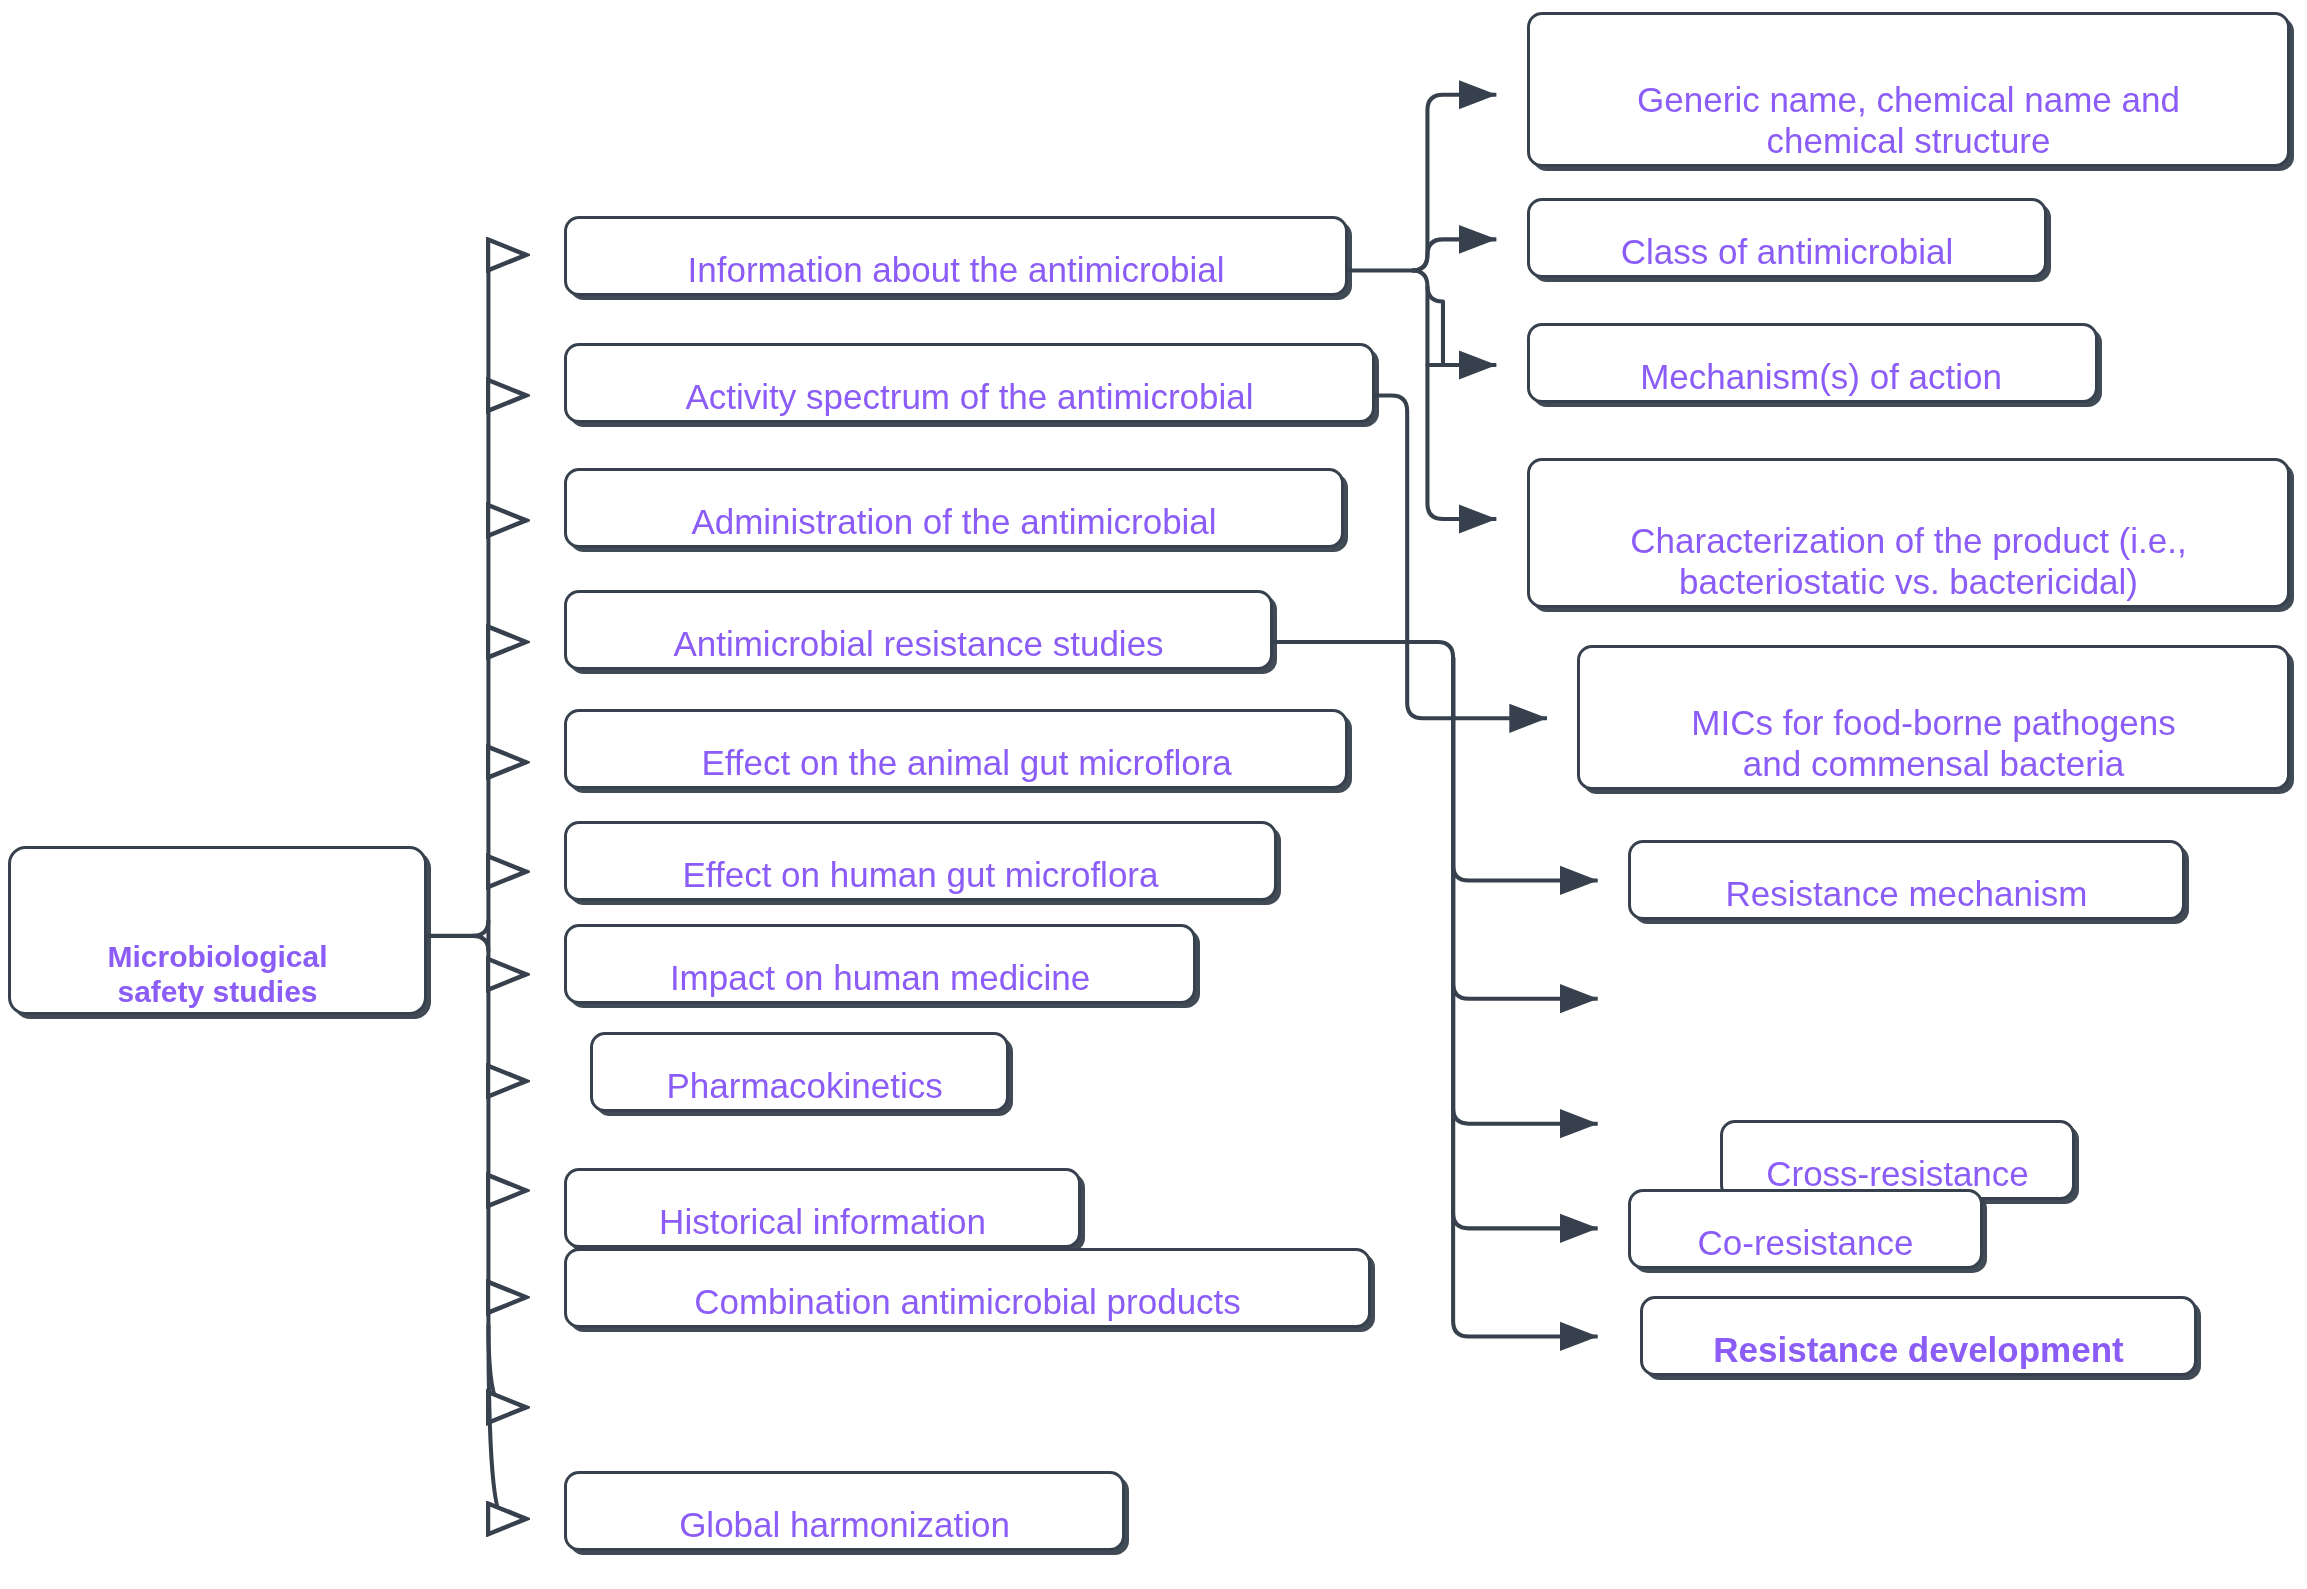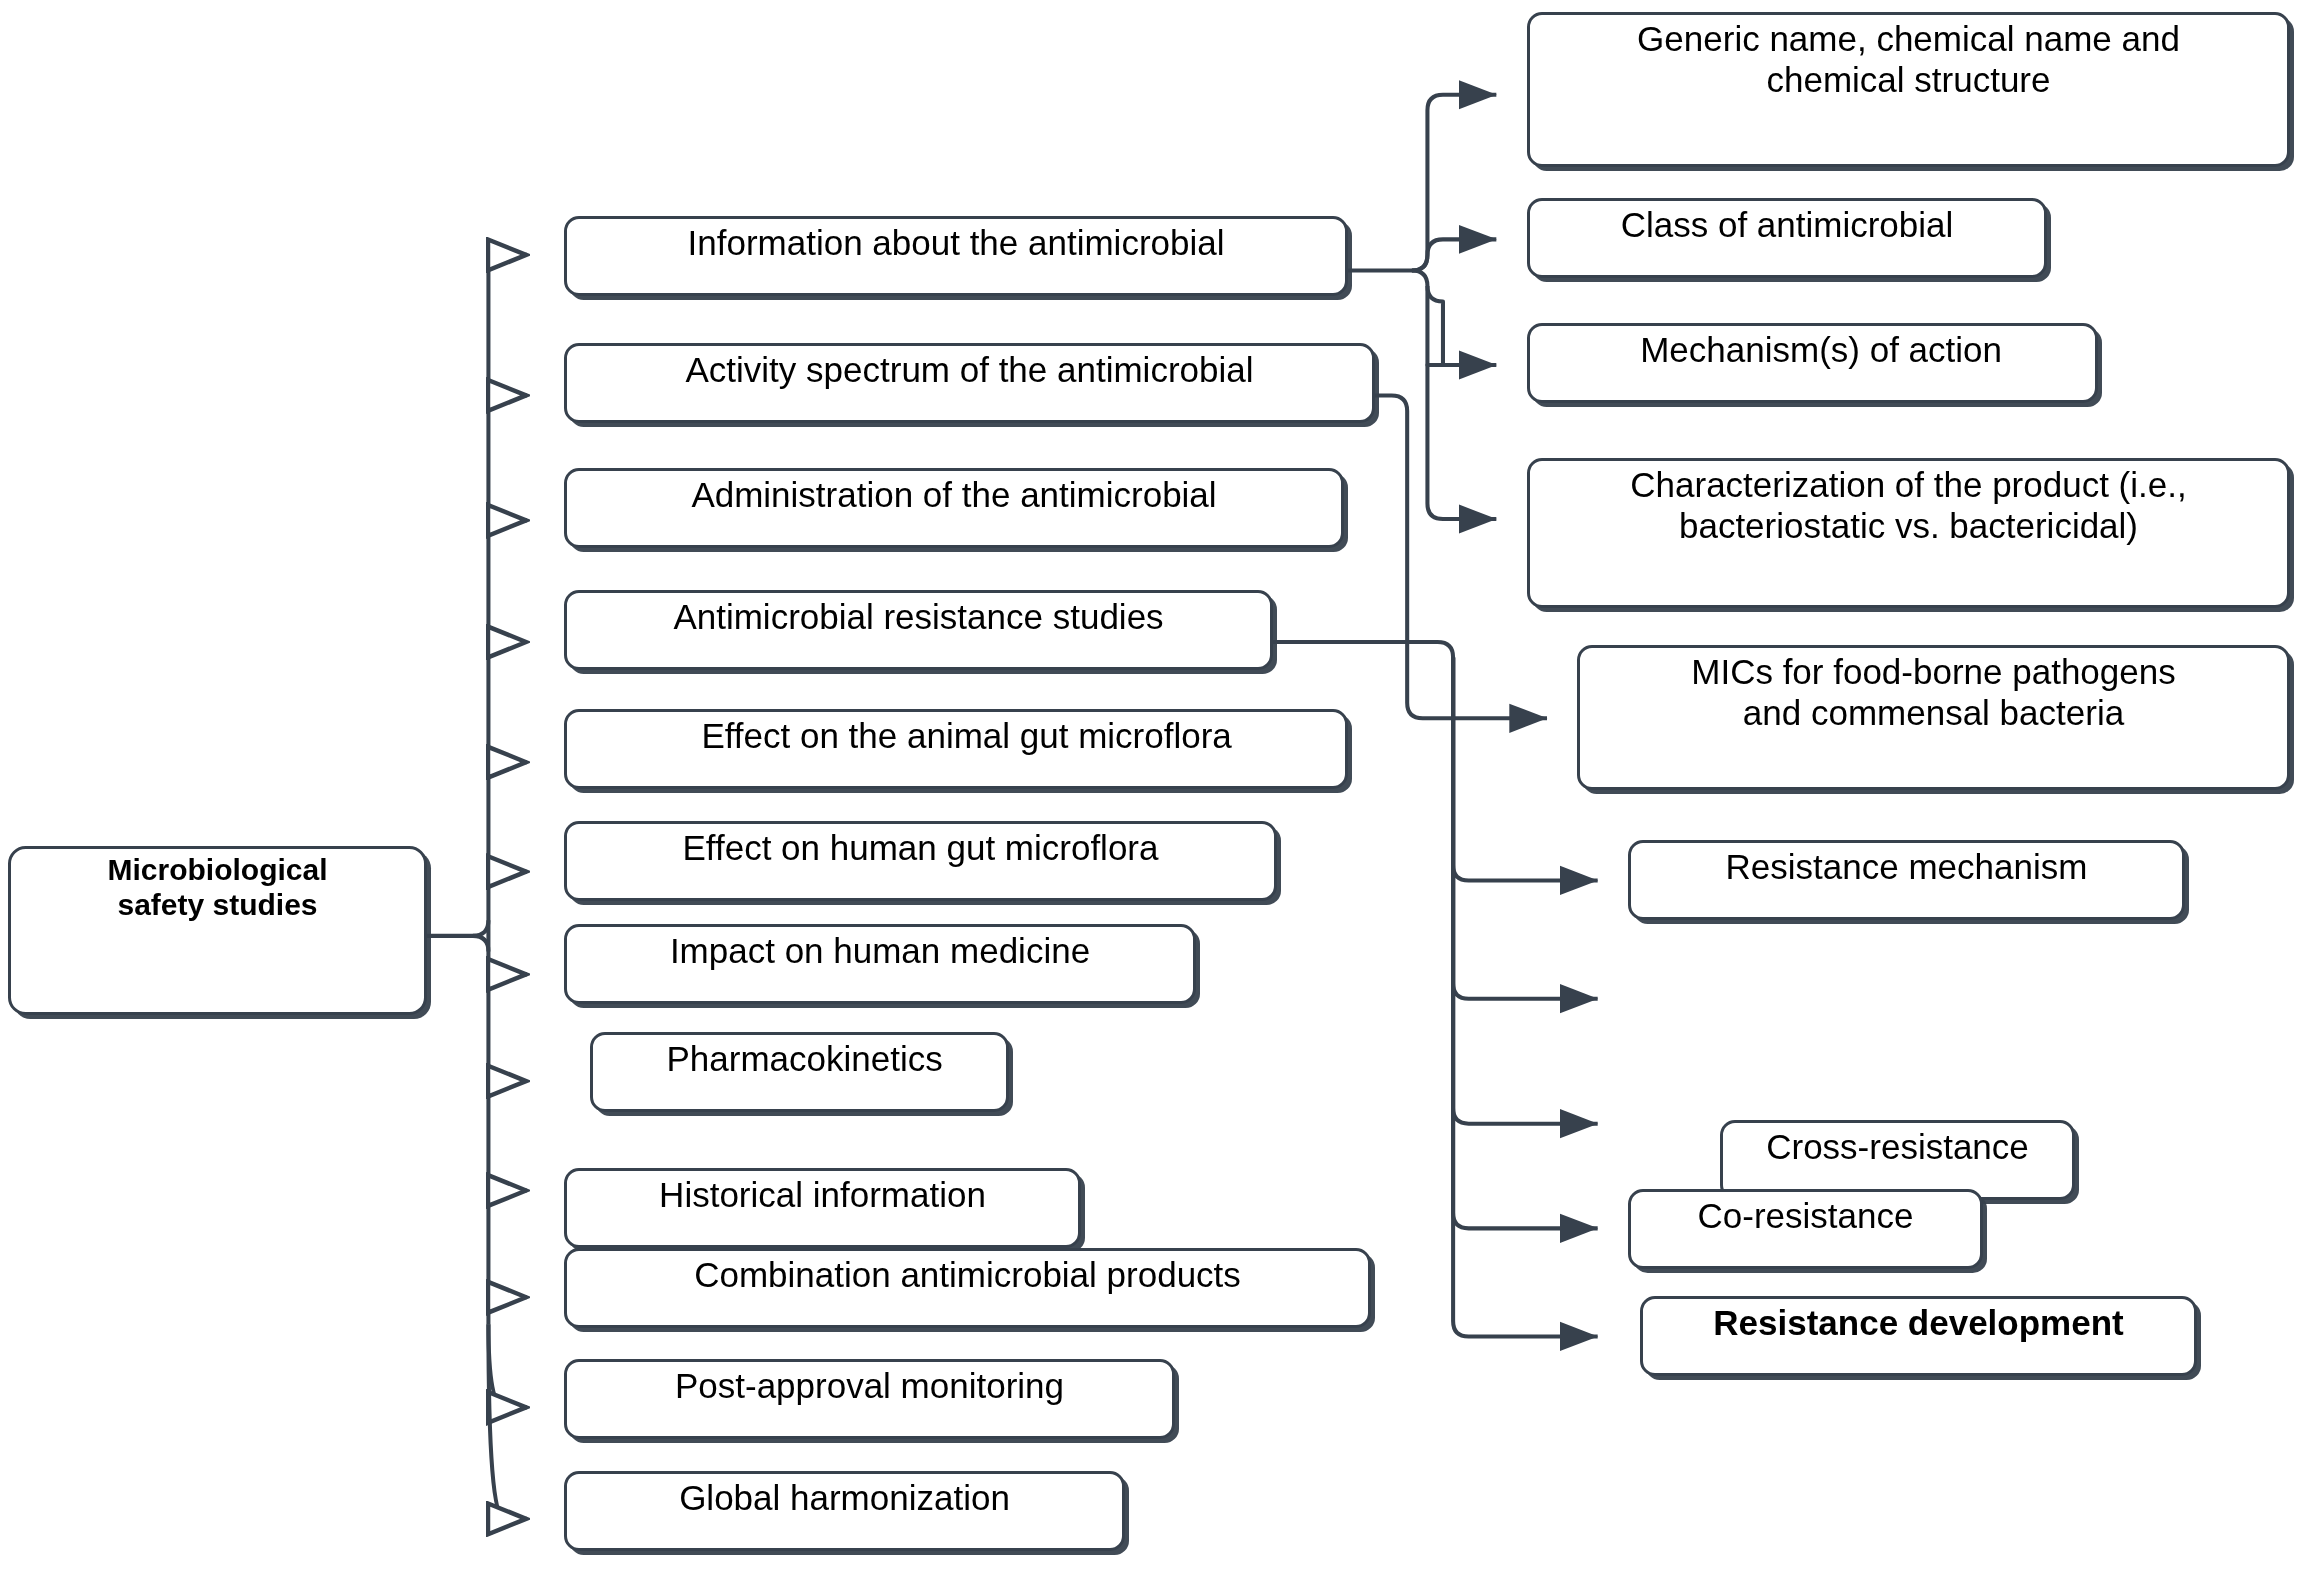--- a/index.html
+++ b/index.html
@@ -1,22 +1,22 @@
 <!DOCTYPE html>
 <html style="font-size:10.8px"><head>
 <meta charset="utf-8">
 <style>
   html,body{margin:0;padding:0;background:#ffffff;}
   #canvas{position:relative;width:2307px;height:1590px;background:#ffffff;
           font-family:"Liberation Sans", sans-serif;overflow:hidden;}
   svg.wires{position:absolute;left:0;top:0;width:2307px;height:1590px;pointer-events:none;}
   .node{position:absolute;box-sizing:border-box;background:#ffffff;
         border:3.4px solid #37414d;border-radius:15px;
-        display:flex;align-items:flex-start;justify-content:center;
-        text-align:center;color:#000000;line-height:1.18;
+        display:flex;align-items:flex-end;justify-content:center;
+        text-align:center;color:#8b5cf6;line-height:1.18;
         box-shadow:4.7px 4.7px 0 -0.7px rgba(55,65,77,0.95);
         padding:2.7px 10.8px;}
   .node span{display:block;}
   .root{font-weight:bold;font-size:30px;border-radius:17.6px;}
   .mid{font-size:35px;}
   .leaf{font-size:35px;}
 </style>
 </head>
 <body>
 
@@ -106,23 +106,20 @@
   </div>
 
   <div class="node mid" style="left:564px;top:1168px;width:517px;height:80px;">
     <span>Historical information</span>
   </div>
 
   <div class="node mid" style="left:564px;top:1248px;width:807px;height:80px;">
     <span>Combination antimicrobial products</span>
   </div>
 
-  <div class="node mid" style="left:564px;top:1359px;width:611px;height:80px;">
-    <span>Post-approval monitoring</span>
-  </div>
 
   <div class="node mid" style="left:564px;top:1471px;width:561px;height:80px;">
     <span>Global harmonization</span>
   </div>
 
   <div class="node leaf" style="left:1527px;top:12px;width:763px;height:155px;">
     <div>
       <span>Generic name, chemical name and</span>
       <span>chemical structure</span>
     </div>

